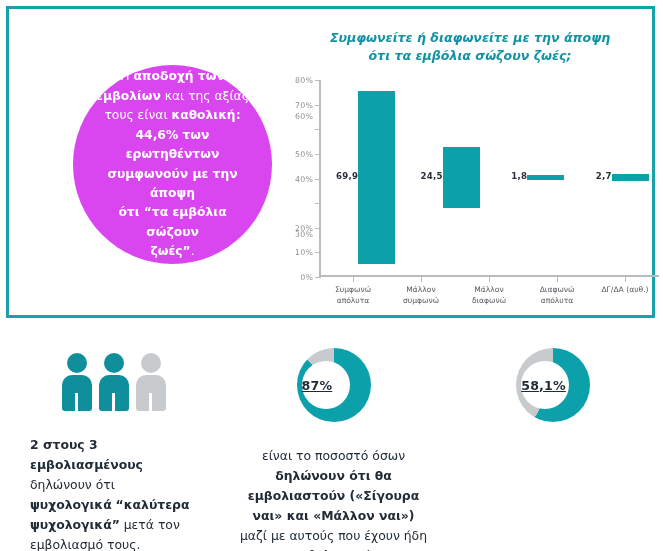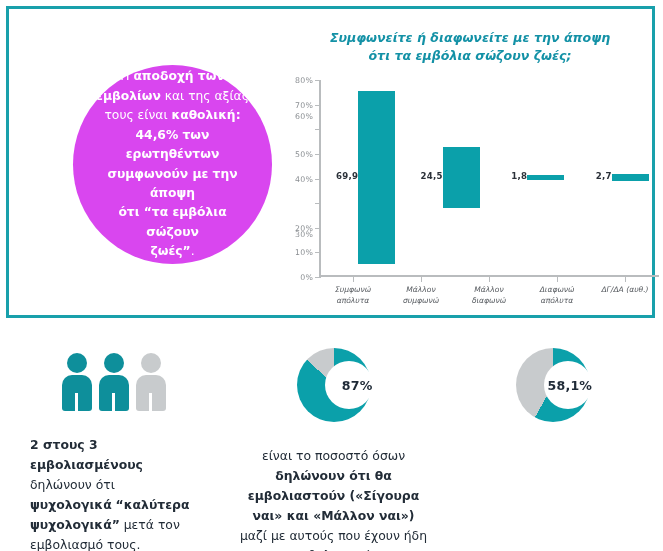--- a/index.html
+++ b/index.html
@@ -56,21 +56,21 @@
   .barval{font-size:8.6px;font-weight:700;color:#2b3139;margin-bottom:3px;letter-spacing:.2px;}
   .bar{width:58%;background:#0ba0aa;}
   .xticks{
     position:absolute;left:38px;right:4px;top:200px;height:5px;
     display:flex;justify-content:space-around;
   }
   .xticks span{width:19%;display:flex;justify-content:center;}
   .xticks i{display:block;width:1px;height:5px;background:#b9bcbe;}
   .xlabels{
     position:absolute;left:38px;right:4px;top:207px;
-    display:flex;justify-content:space-around;font-style:italic;
+    display:flex;justify-content:space-around;
   }
   .xlabels span{
     width:19%;text-align:center;font-size:7.6px;color:#55595e;line-height:1.45;
   }
   
   .bottom{position:absolute;left:0;top:340px;width:663px;display:flex;}
   .col{flex:1;display:flex;flex-direction:column;align-items:center;}
   .col-left{padding-left:4px;}
   .people{display:flex;gap:7px;margin-top:13px;margin-bottom:24px;}
   .person{position:relative;width:30px;height:58px;}
@@ -78,22 +78,22 @@
   .person .body{position:absolute;left:0;top:22px;width:30px;height:36px;border-radius:10px 10px 3px 3px;}
   .person .split{position:absolute;left:13.5px;top:40px;width:3px;height:18px;background:#ffffff;}
   .teal .head,.teal .body{background:#0e8f9b;}
   .gray .head,.gray .body{background:#c8cbcd;}
   .ptext{font-size:12.4px;line-height:1.62;color:#222c37;}
   .ptext b{font-weight:700;}
   .t-left{text-align:left;padding:0 26px 0 26px;}
   .t-center{text-align:center;padding:0 14px;}
   .donut{position:relative;width:74px;height:74px;margin-top:8px;margin-bottom:20px;}
   .donut .hole{
-    position:absolute;left:28px;top:13px;width:48px;height:48px;border-radius:50%;
-    background:#ffffff;display:flex;align-items:center;justify-content:flex-end;
+    position:absolute;left:5px;top:13px;width:48px;height:48px;border-radius:50%;
+    background:#ffffff;display:flex;align-items:center;justify-content:flex-start;text-decoration:underline;
   }
   .donut .pct{font-size:12.6px;font-weight:700;color:#1f2a37;letter-spacing:.2px;}
   .mid-gap{margin-top:4px;}
 </style>
 </head>
 <body>
 
 <div class="panel">
 
   <div class="orange-circle">

